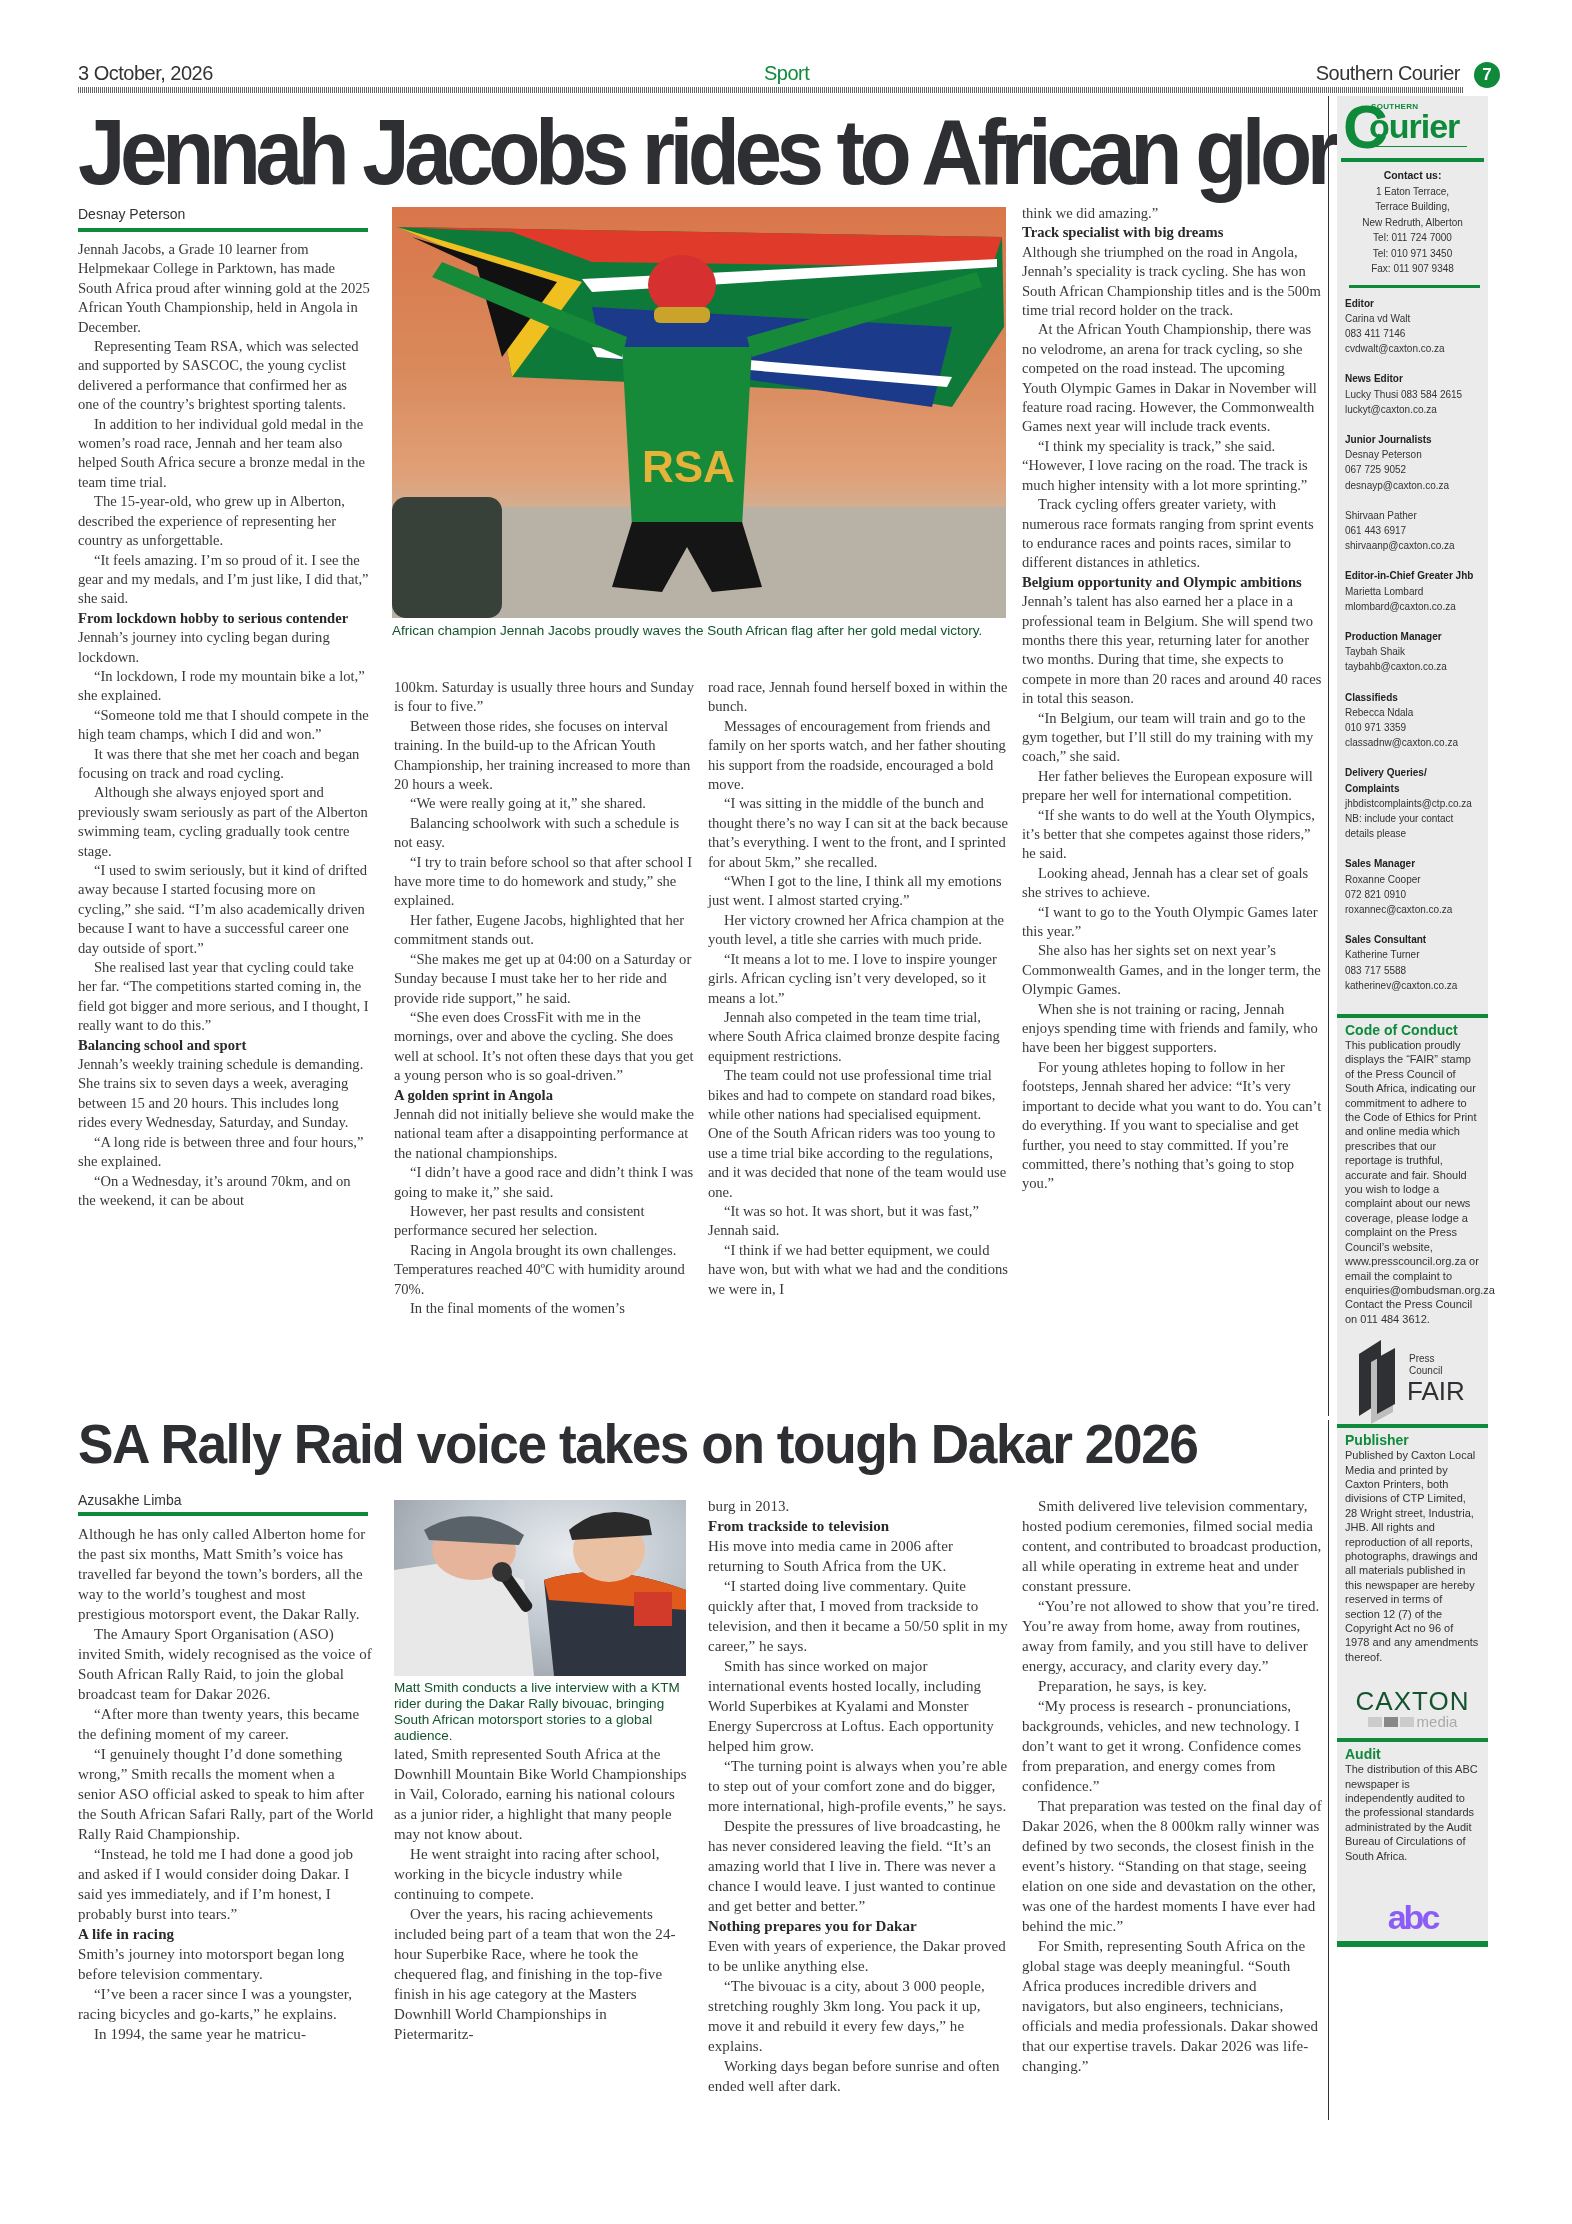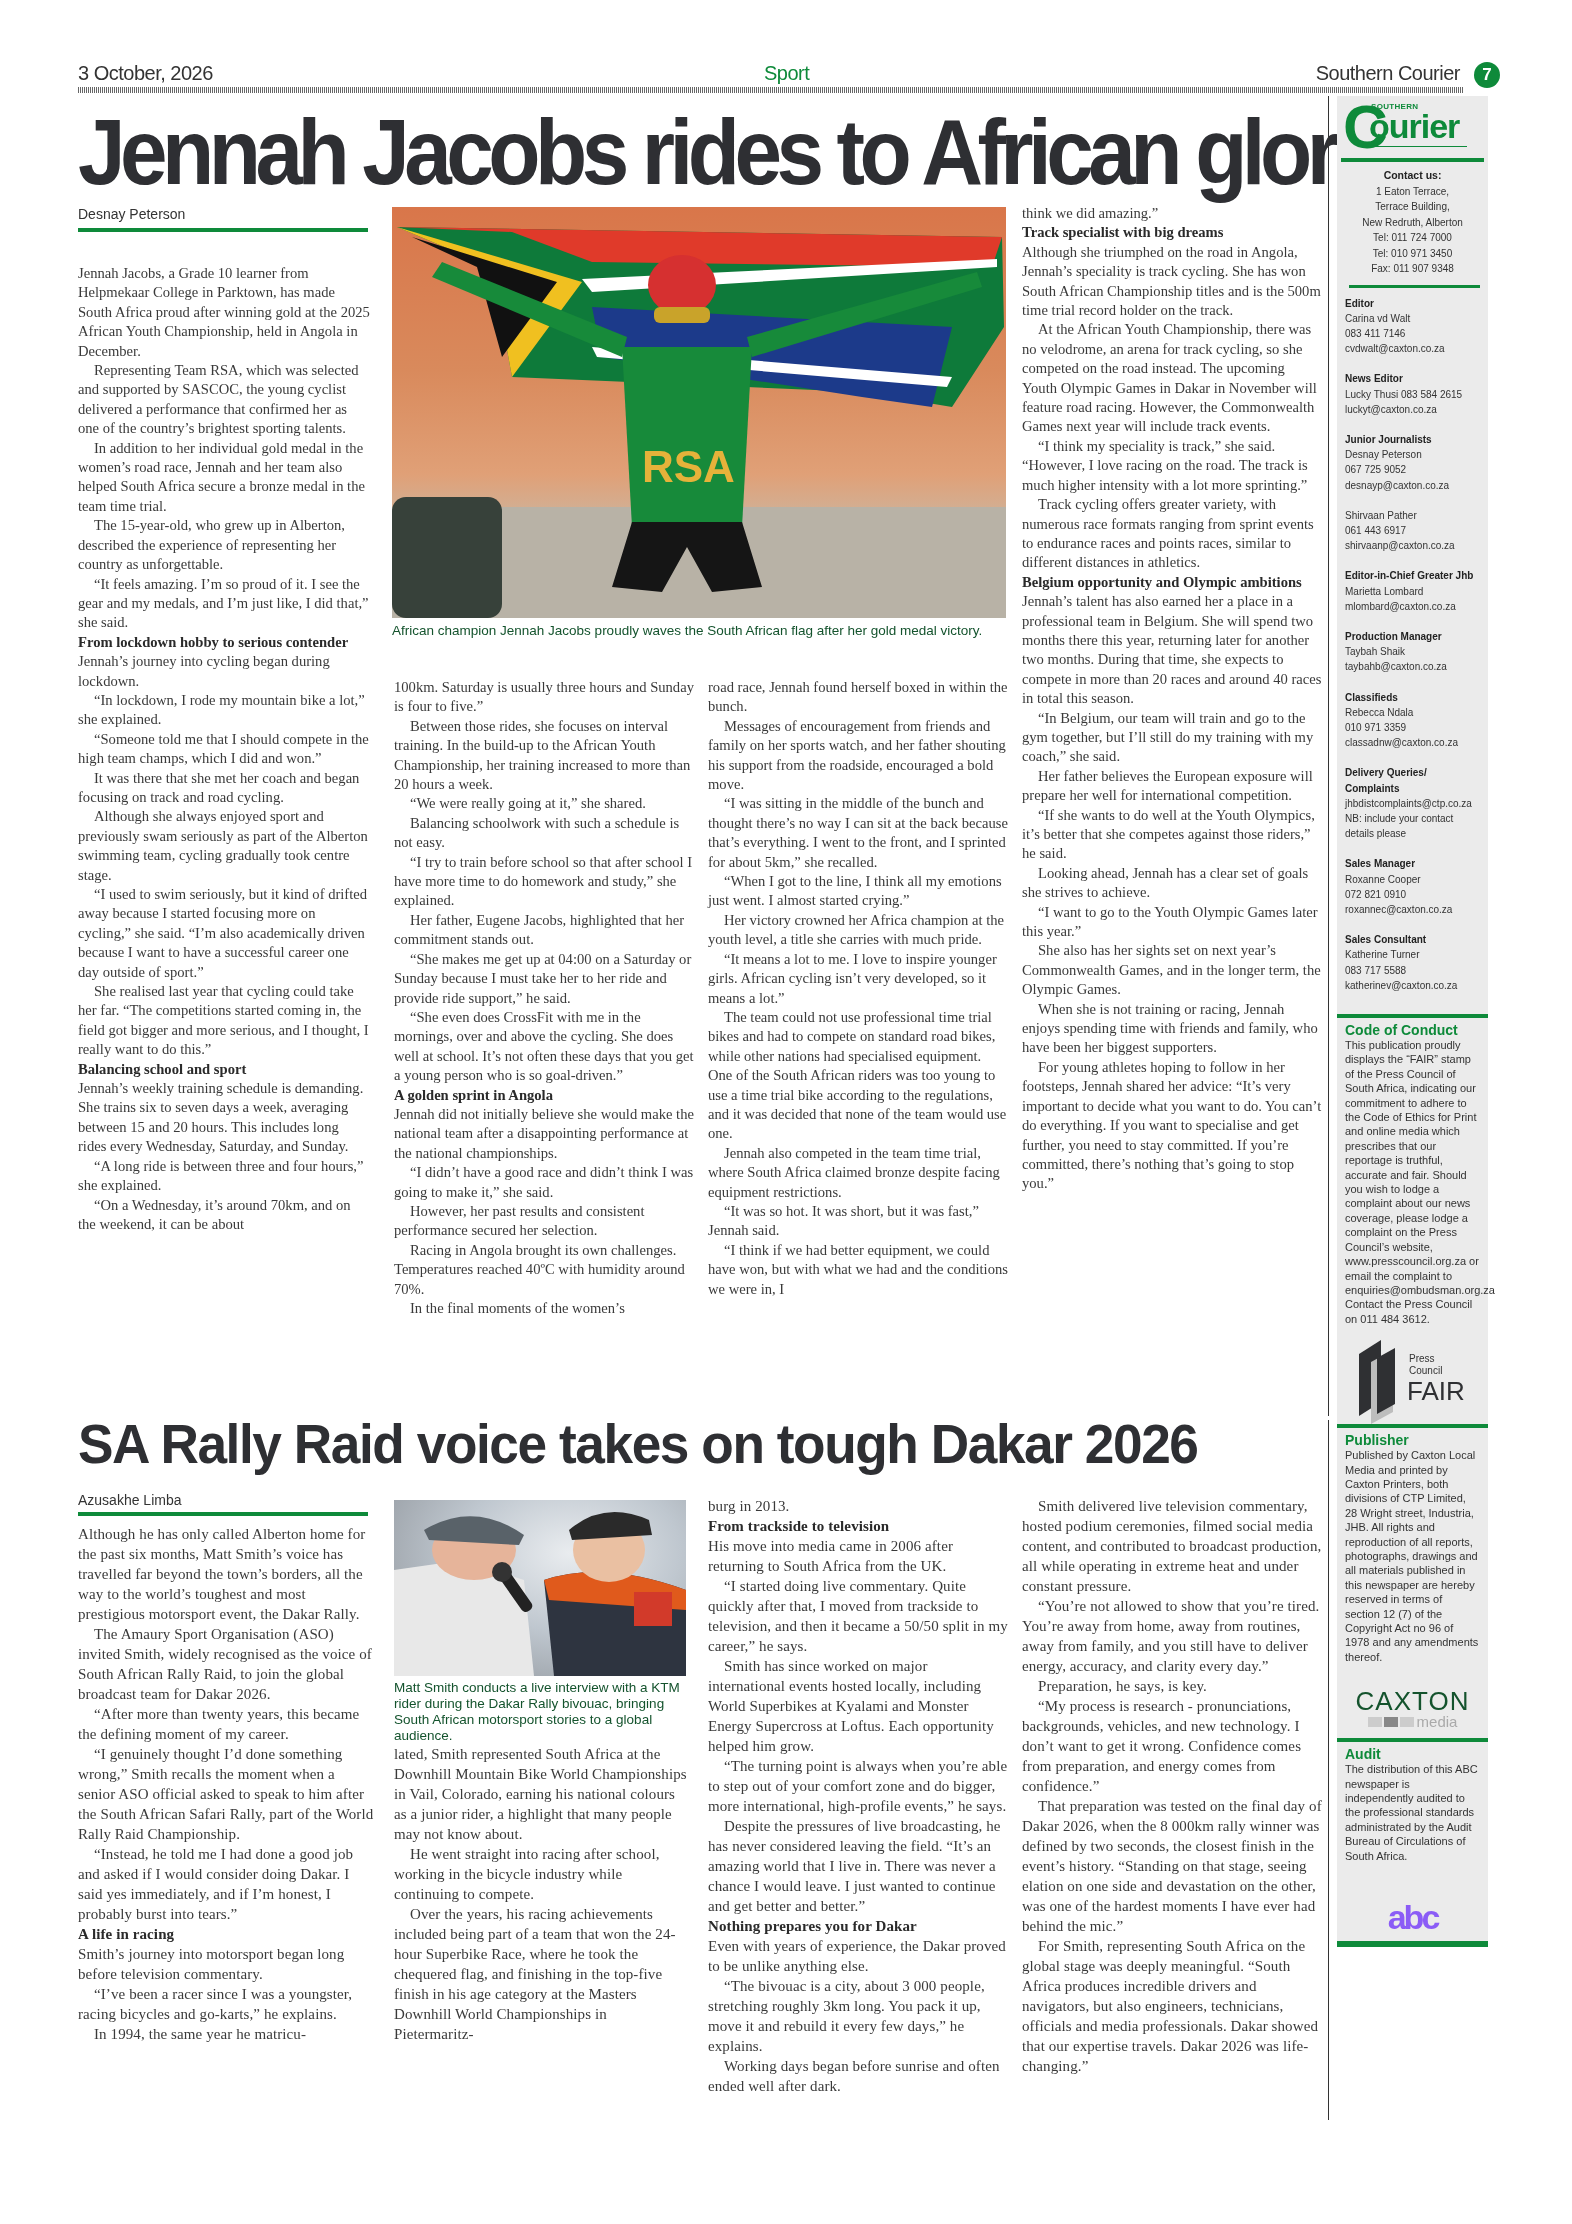--- a/index.html
+++ b/index.html
@@ -60,21 +60,21 @@
 <div class="folio folio-section">Sport</div>
 <div class="folio folio-pub">Southern Courier</div>
 <div class="page-num">7</div>
 <div class="rule-dotted"></div>
 
 <h1 class="headline-1">Jennah Jacobs rides to African glory</h1>
 
 <div class="byline" style="left:78px; top:206px;">Desnay Peterson</div>
 <div class="byline-rule" style="left:78px; top:228px; width:290px;"></div>
 
-<div class="col" id="a1c1" style="left:78px; top:240px; width:292px;margin-top:24px;">
+<div class="col" id="a1c1" style="left:78px; top:240px; width:292px;">
     <p class="first">Jennah Jacobs, a Grade 10 learner from Helpmekaar College in Parktown, has made South Africa proud after winning gold at the 2025 African Youth Championship, held in Angola in December.</p>
     <p>Representing Team RSA, which was selected and supported by SASCOC, the young cyclist delivered a performance that confirmed her as one of the country’s brightest sporting talents.</p>
     <p>In addition to her individual gold medal in the women’s road race, Jennah and her team also helped South Africa secure a bronze medal in the team time trial.</p>
     <p>The 15-year-old, who grew up in Alberton, described the experience of representing her country as unforgettable.</p>
     <p>“It feels amazing. I’m so proud of it. I see the gear and my medals, and I’m just like, I did that,” she said.</p>
     <h4>From lockdown hobby to serious contender</h4>
     <p class="first">Jennah’s journey into cycling began during lockdown.</p>
     <p>“In lockdown, I rode my mountain bike a lot,” she explained.</p>
     <p>“Someone told me that I should compete in the high team champs, which I did and won.”</p>
     <p>It was there that she met her coach and began focusing on track and road cycling.</p>
@@ -129,22 +129,22 @@
     <p>Racing in Angola brought its own challenges. Temperatures reached 40ºC with humidity around 70%.</p>
     <p>In the final moments of the women’s</p>
   </div>
 <div class="col" id="a1c3" style="left:708px; top:678px; width:300px;">
     <p class="first">road race, Jennah found herself boxed in within the bunch.</p>
     <p>Messages of encouragement from friends and family on her sports watch, and her father shouting his support from the roadside, encouraged a bold move.</p>
     <p>“I was sitting in the middle of the bunch and thought there’s no way I can sit at the back because that’s everything. I went to the front, and I sprinted for about 5km,” she recalled.</p>
     <p>“When I got to the line, I think all my emotions just went. I almost started crying.”</p>
     <p>Her victory crowned her Africa champion at the youth level, a title she carries with much pride.</p>
     <p>“It means a lot to me. I love to inspire younger girls. African cycling isn’t very developed, so it means a lot.”</p>
+    <p>Jennah also competed in the team time trial, where South Africa claimed bronze despite facing equipment restrictions.</p>
     <p>The team could not use professional time trial bikes and had to compete on standard road bikes, while other nations had specialised equipment. One of the South African riders was too young to use a time trial bike according to the regulations, and it was decided that none of the team would use one.</p>
-    <p>Jennah also competed in the team time trial, where South Africa claimed bronze despite facing equipment restrictions.</p>
     <p>“It was so hot. It was short, but it was fast,” Jennah said.</p>
     <p>“I think if we had better equipment, we could have won, but with what we had and the conditions we were in, I</p>
   </div>
 <div class="col" id="a1c4" style="left:1022px; top:204px; width:300px;">
     <p class="first">think we did amazing.”</p>
     <h4>Track specialist with big dreams</h4>
     <p class="first">Although she triumphed on the road in Angola, Jennah’s speciality is track cycling. She has won South African Championship titles and is the 500m time trial record holder on the track.</p>
     <p>At the African Youth Championship, there was no velodrome, an arena for track cycling, so she competed on the road instead. The upcoming Youth Olympic Games in Dakar in November will feature road racing. However, the Commonwealth Games next year will include track events.</p>
     <p>“I think my speciality is track,” she said. “However, I love racing on the road. The track is much higher intensity with a lot more sprinting.”</p>
     <p>Track cycling offers greater variety, with numerous race formats ranging from sprint events to endurance races and points races, similar to different distances in athletics.</p>

